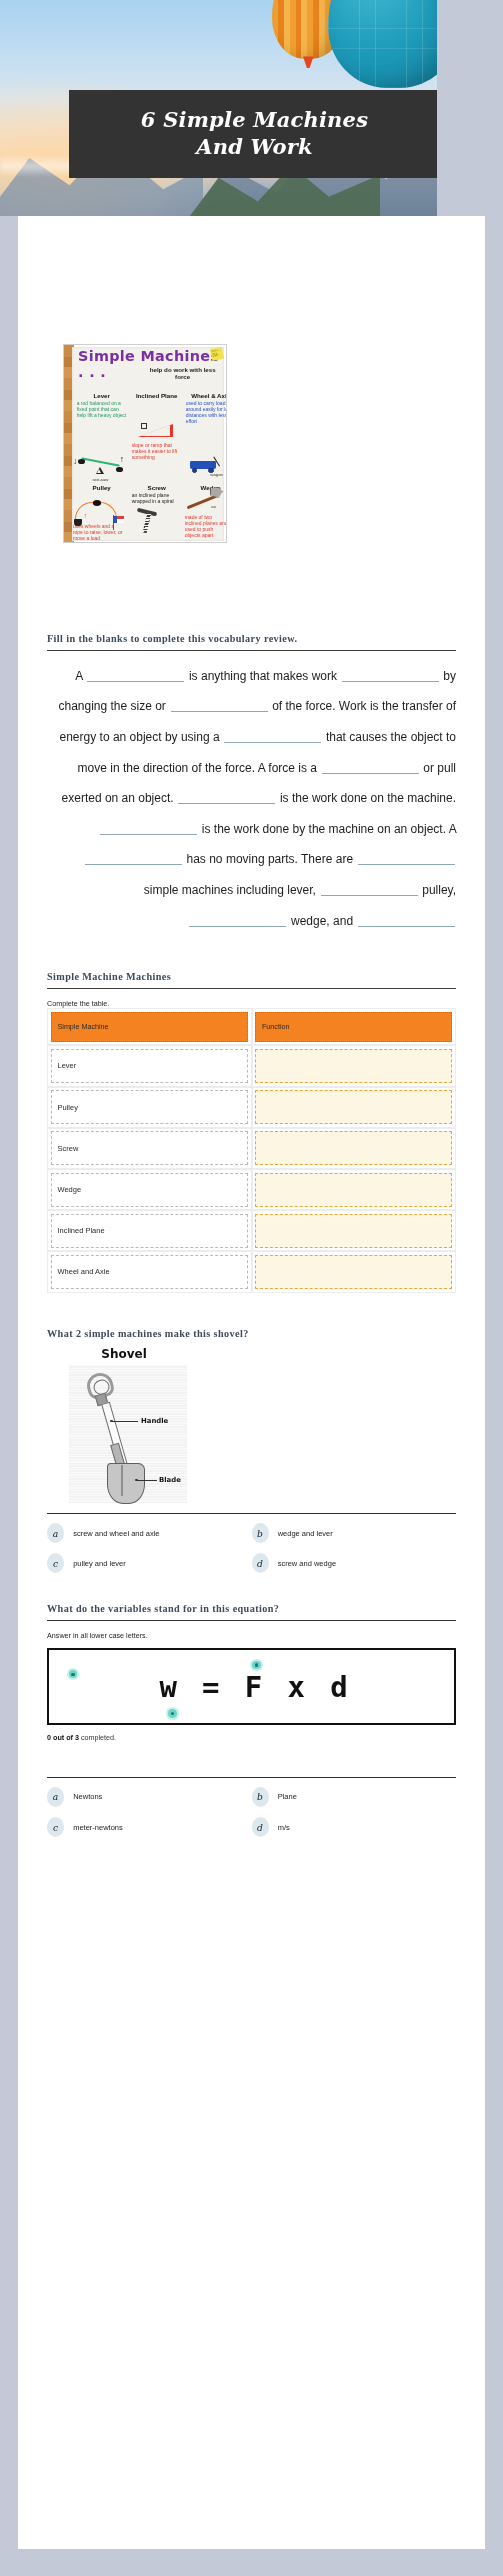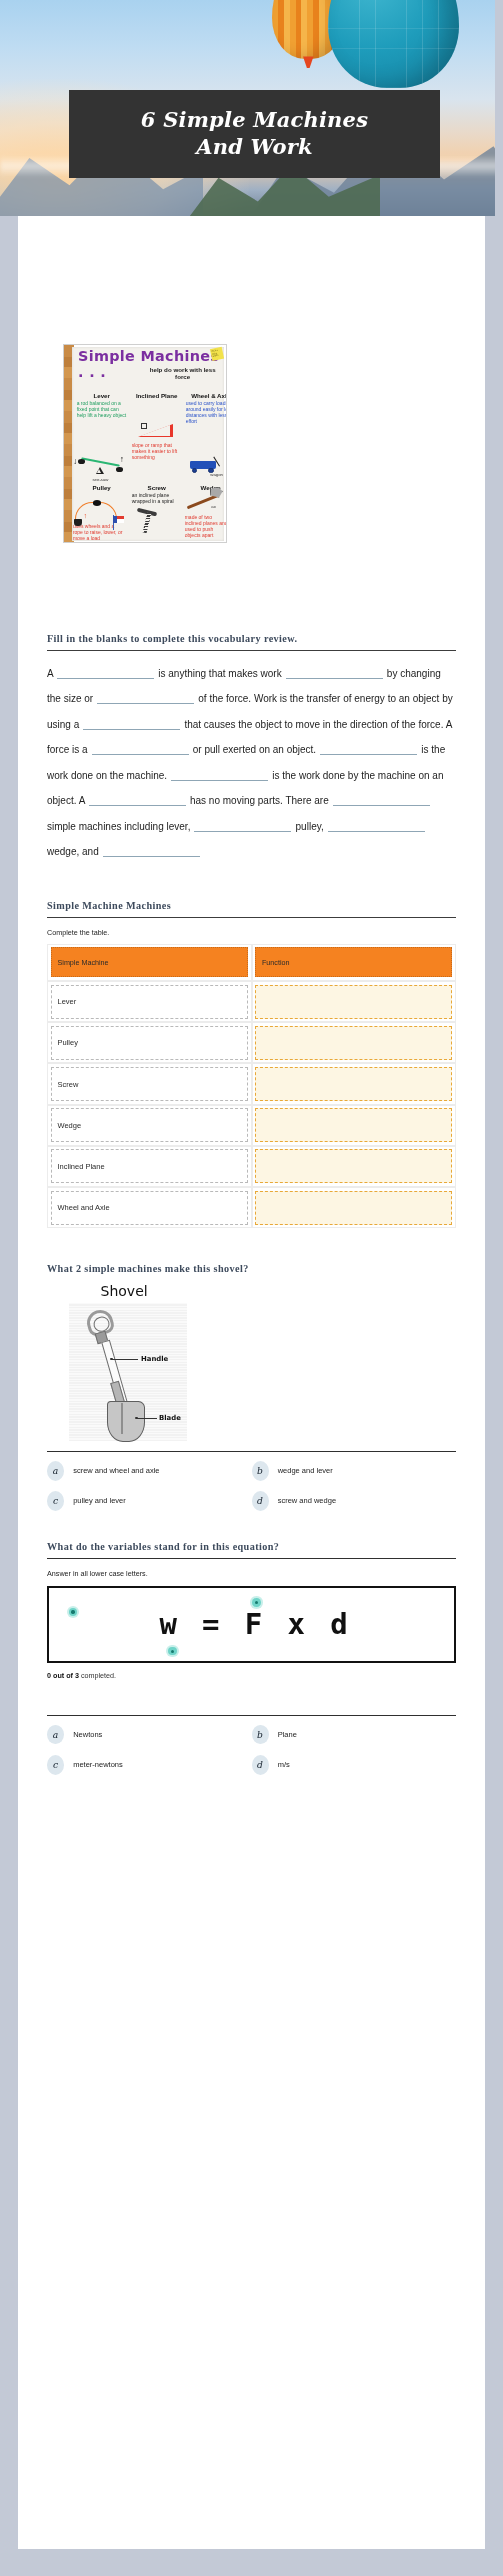--- a/index.html
+++ b/index.html
@@ -7,21 +7,21 @@
   body {
     font-family: "Liberation Sans", sans-serif;
     background: #c3c9d6;
     width: 503px;
     position: relative;
   }
 
   
   .hero {
     position: relative;
-    width: 495px;
+    width: 437px;
     height: 216px;
     overflow: hidden;
     background: linear-gradient(180deg,#a9d2ef 0%, #bfdcf2 22%, #d9e4ee 46%, #e9d9c8 62%, #f3cfa8 74%, #9fb0c4 88%, #6d7f96 100%);
   }
   .hero .sky-glow {
     position:absolute; left:-26px; top:79px; width:275px; height:170px;
     background: radial-gradient(ellipse at 30% 60%, rgba(255,214,160,.95) 0%, rgba(255,226,186,.55) 40%, rgba(255,235,210,0) 72%);
   }
   .hero .mtn1 {
     position:absolute; bottom:-6.6px; left:-19.7px; width:223px; height:98px;
@@ -176,48 +176,48 @@
     clip-path: polygon(0% 20%, 62% 0%, 100% 40%, 72% 100%, 6% 82%); }
 
   
   .sec-title {
     font-family:"Liberation Serif", serif; font-size:10.2px; color:#3d4a5c;
     letter-spacing:0.4px; padding-bottom:5.9px;font-weight:bold;
   }
   .rule { height:0.7px; background:#3c3c3c; }
   .rule-lite { height:0.7px; background:#2f2f2f; }
 
-  .prose { font-size:10px; line-height:2.55; color:#1d1d1d; }
+  .prose { font-size:12px; line-height:2.55; color:#1d1d1d;text-align:right; }
   .blank {
     display:inline-block; width:97px; border-bottom:0.7px solid #8fa6b5;
     height:9.2px; vertical-align:-2px; margin:0 1.3px;
   }
 
   .hint { font-size:7.2px; color:#222; }
 
   
-  table.tbl { border-collapse:separate; border-spacing:0; width:100%; margin-top:7px;border-radius:27px; }
+  table.tbl { border-collapse:separate; border-spacing:0; width:100%; margin-top:0;border-radius:27px; }
   table.tbl td { padding:2.6px; border:0.7px solid #ececec; vertical-align:middle; }
   td.head-cell { padding:2.6px; }
   .head-box {
     background:#f58220; border:1.3px dotted #c96a18; color:#2b2b2b;
     font-size:7.2px; padding:6.6px 5.9px; height:30px; display:flex; align-items:center;
   }
   .name-box {
     background:#fff; border:0.7px dashed #b9b9b9; font-size:7.5px; color:#2b2b2b;
     padding:6.6px 5.9px; height:34px; display:flex; align-items:center;
   }
   .ans-box {
     background:#fdf6e3; border:1.3px dashed #e8a838; height:34px;
   }
 
   
   .shovel-fig { width:127px; padding-left:22px; padding-top:2.6px; }
-  .shovel-title { font-family:"DejaVu Sans", sans-serif; font-weight:400;
-    font-size:14px; color:#111; text-align:center; padding-left:5.2px; }
+  .shovel-title { font-family:"DejaVu Sans", sans-serif; font-weight:700;
+    font-size:12px; color:#111; text-align:center; padding-left:5.2px; }
   .shovel-img {
     position:relative; width:118px; height:138px; margin-top:3.9px;
     background:
       repeating-linear-gradient(0deg, #f2f2f2 0 1.3px, #fafafa 1.3px 2.6px);
     border:0;
   }
   .sh-grip { position:absolute; left:18.3px; top:7.9px; width:26px; height:25px;
     border:3.9px solid #9a9a9a; border-radius:50% 50% 34% 34%; transform:rotate(-16deg); }
   .sh-grip::after{content:"";position:absolute;left:2.6px;top:3.9px;width:14.4px;height:13px;
     border:1.3px solid #6e6e6e;border-radius:50%;}

